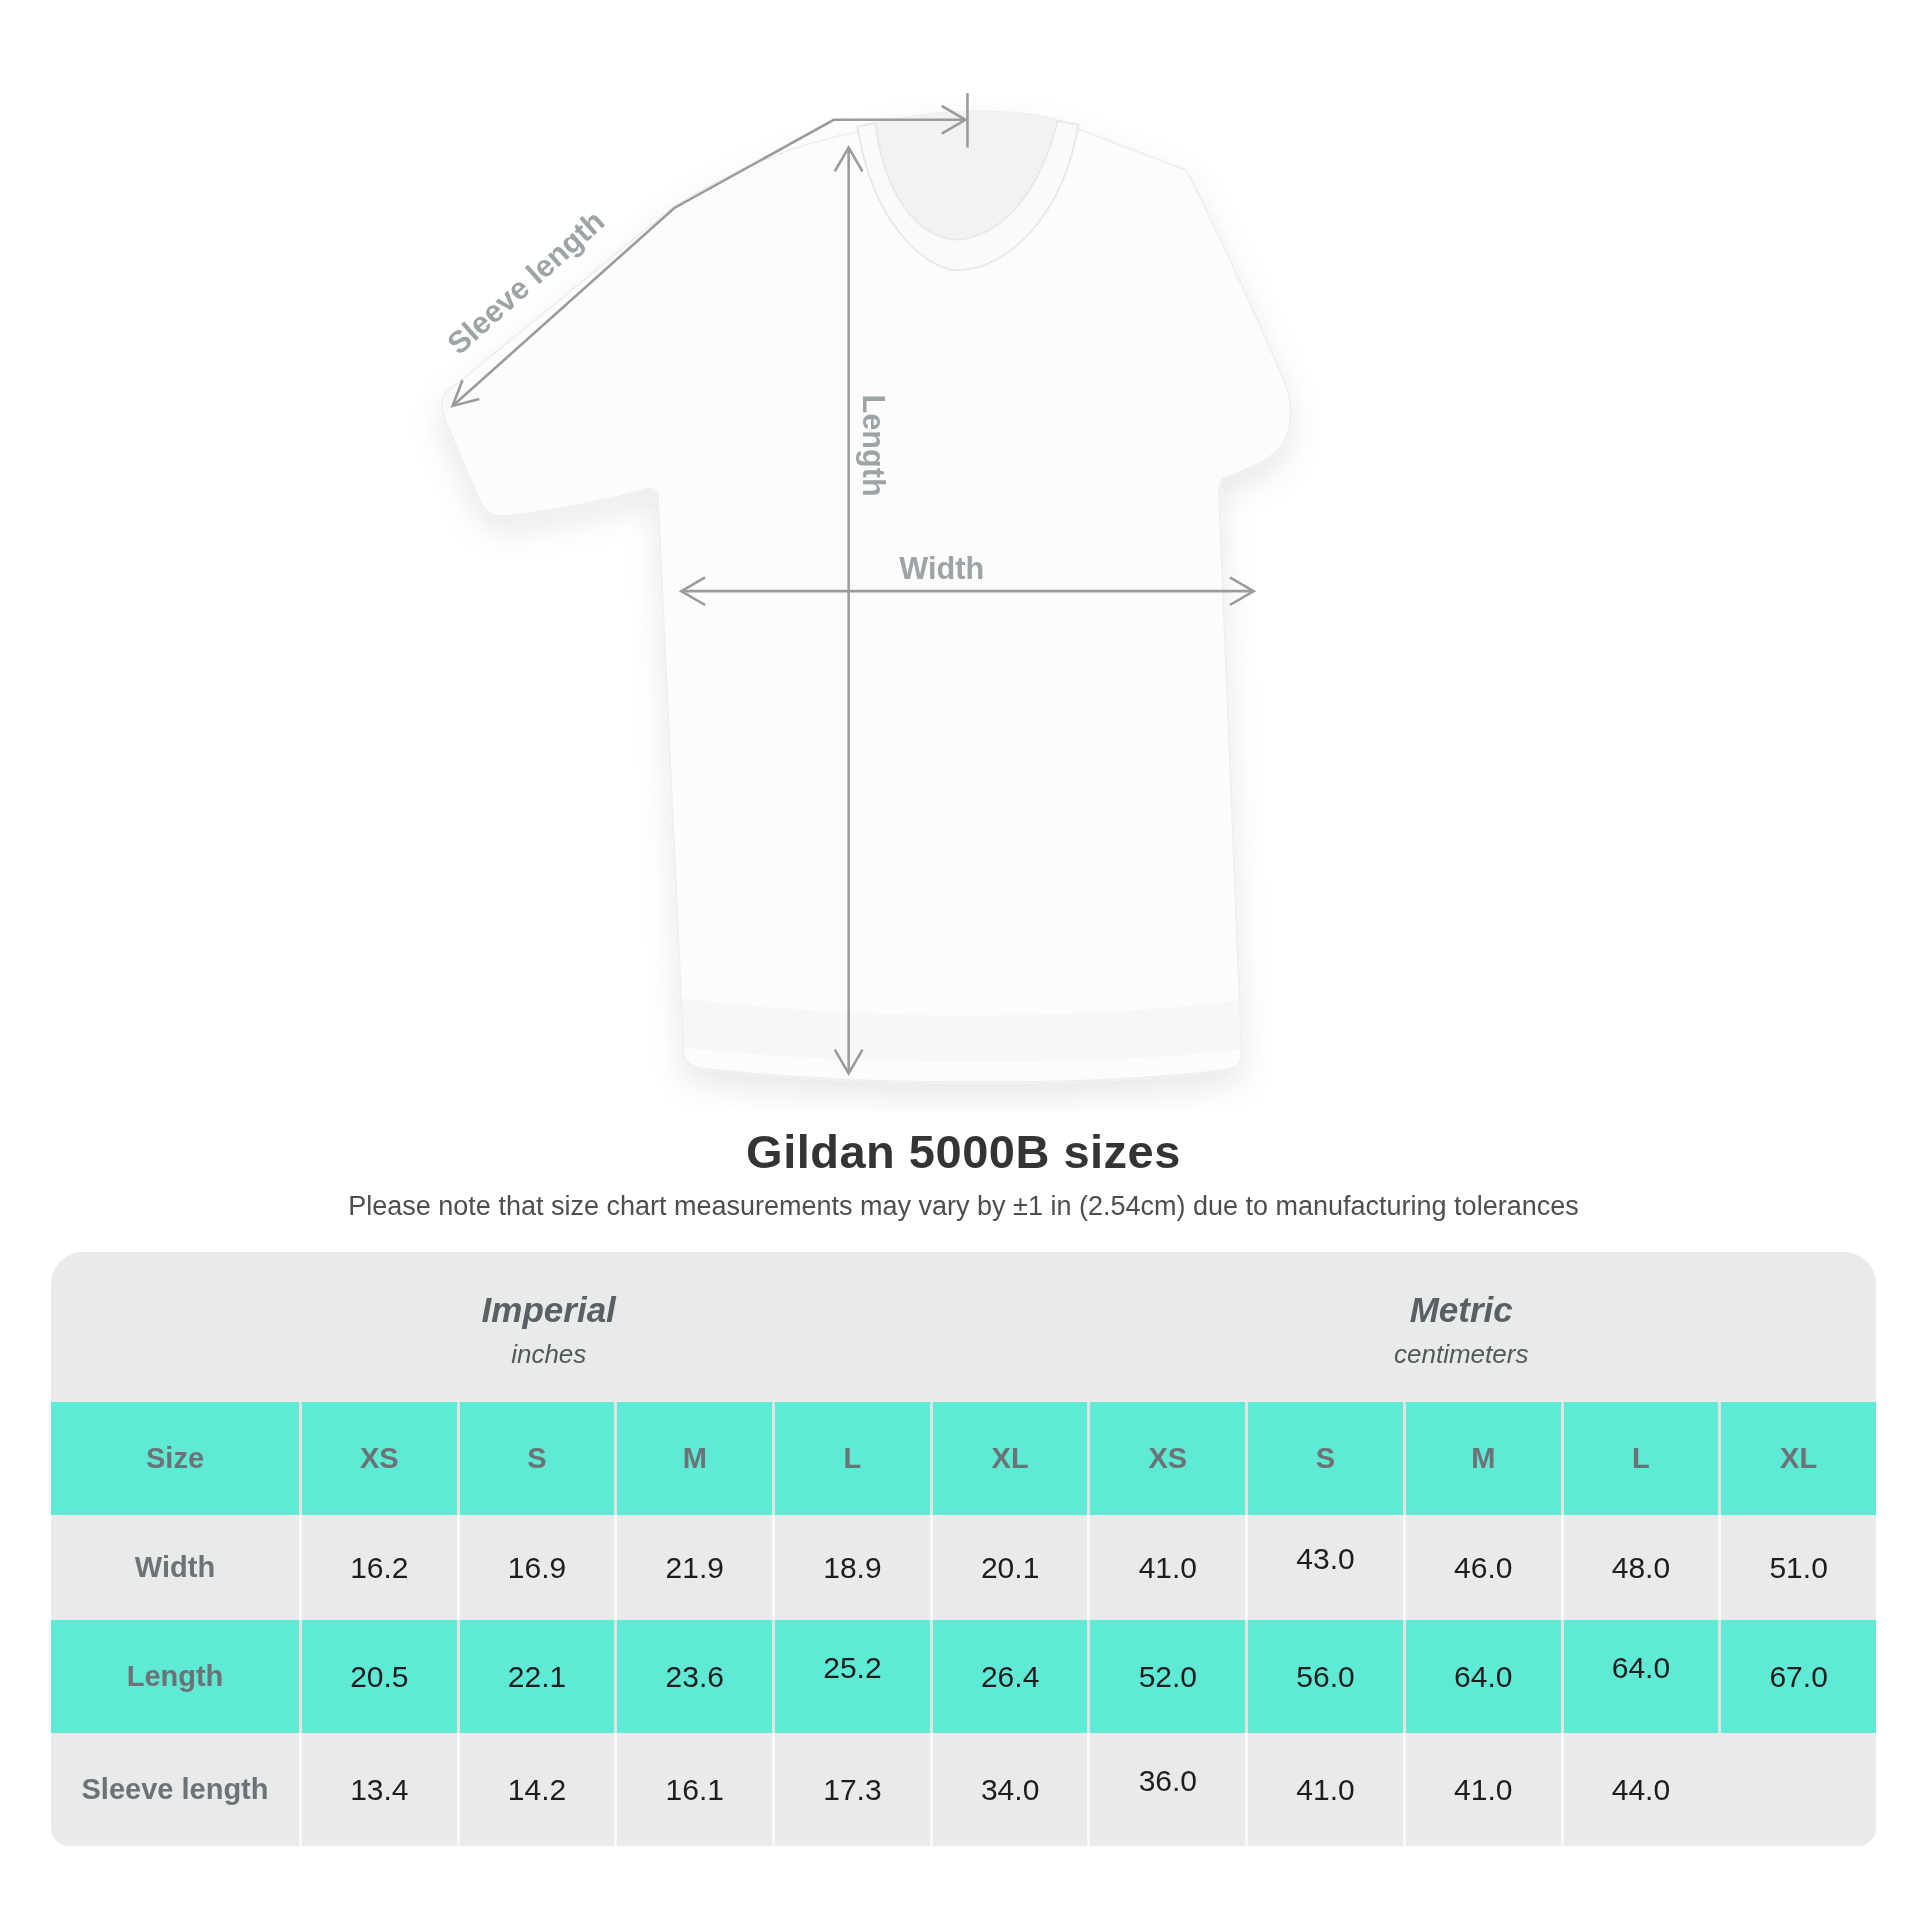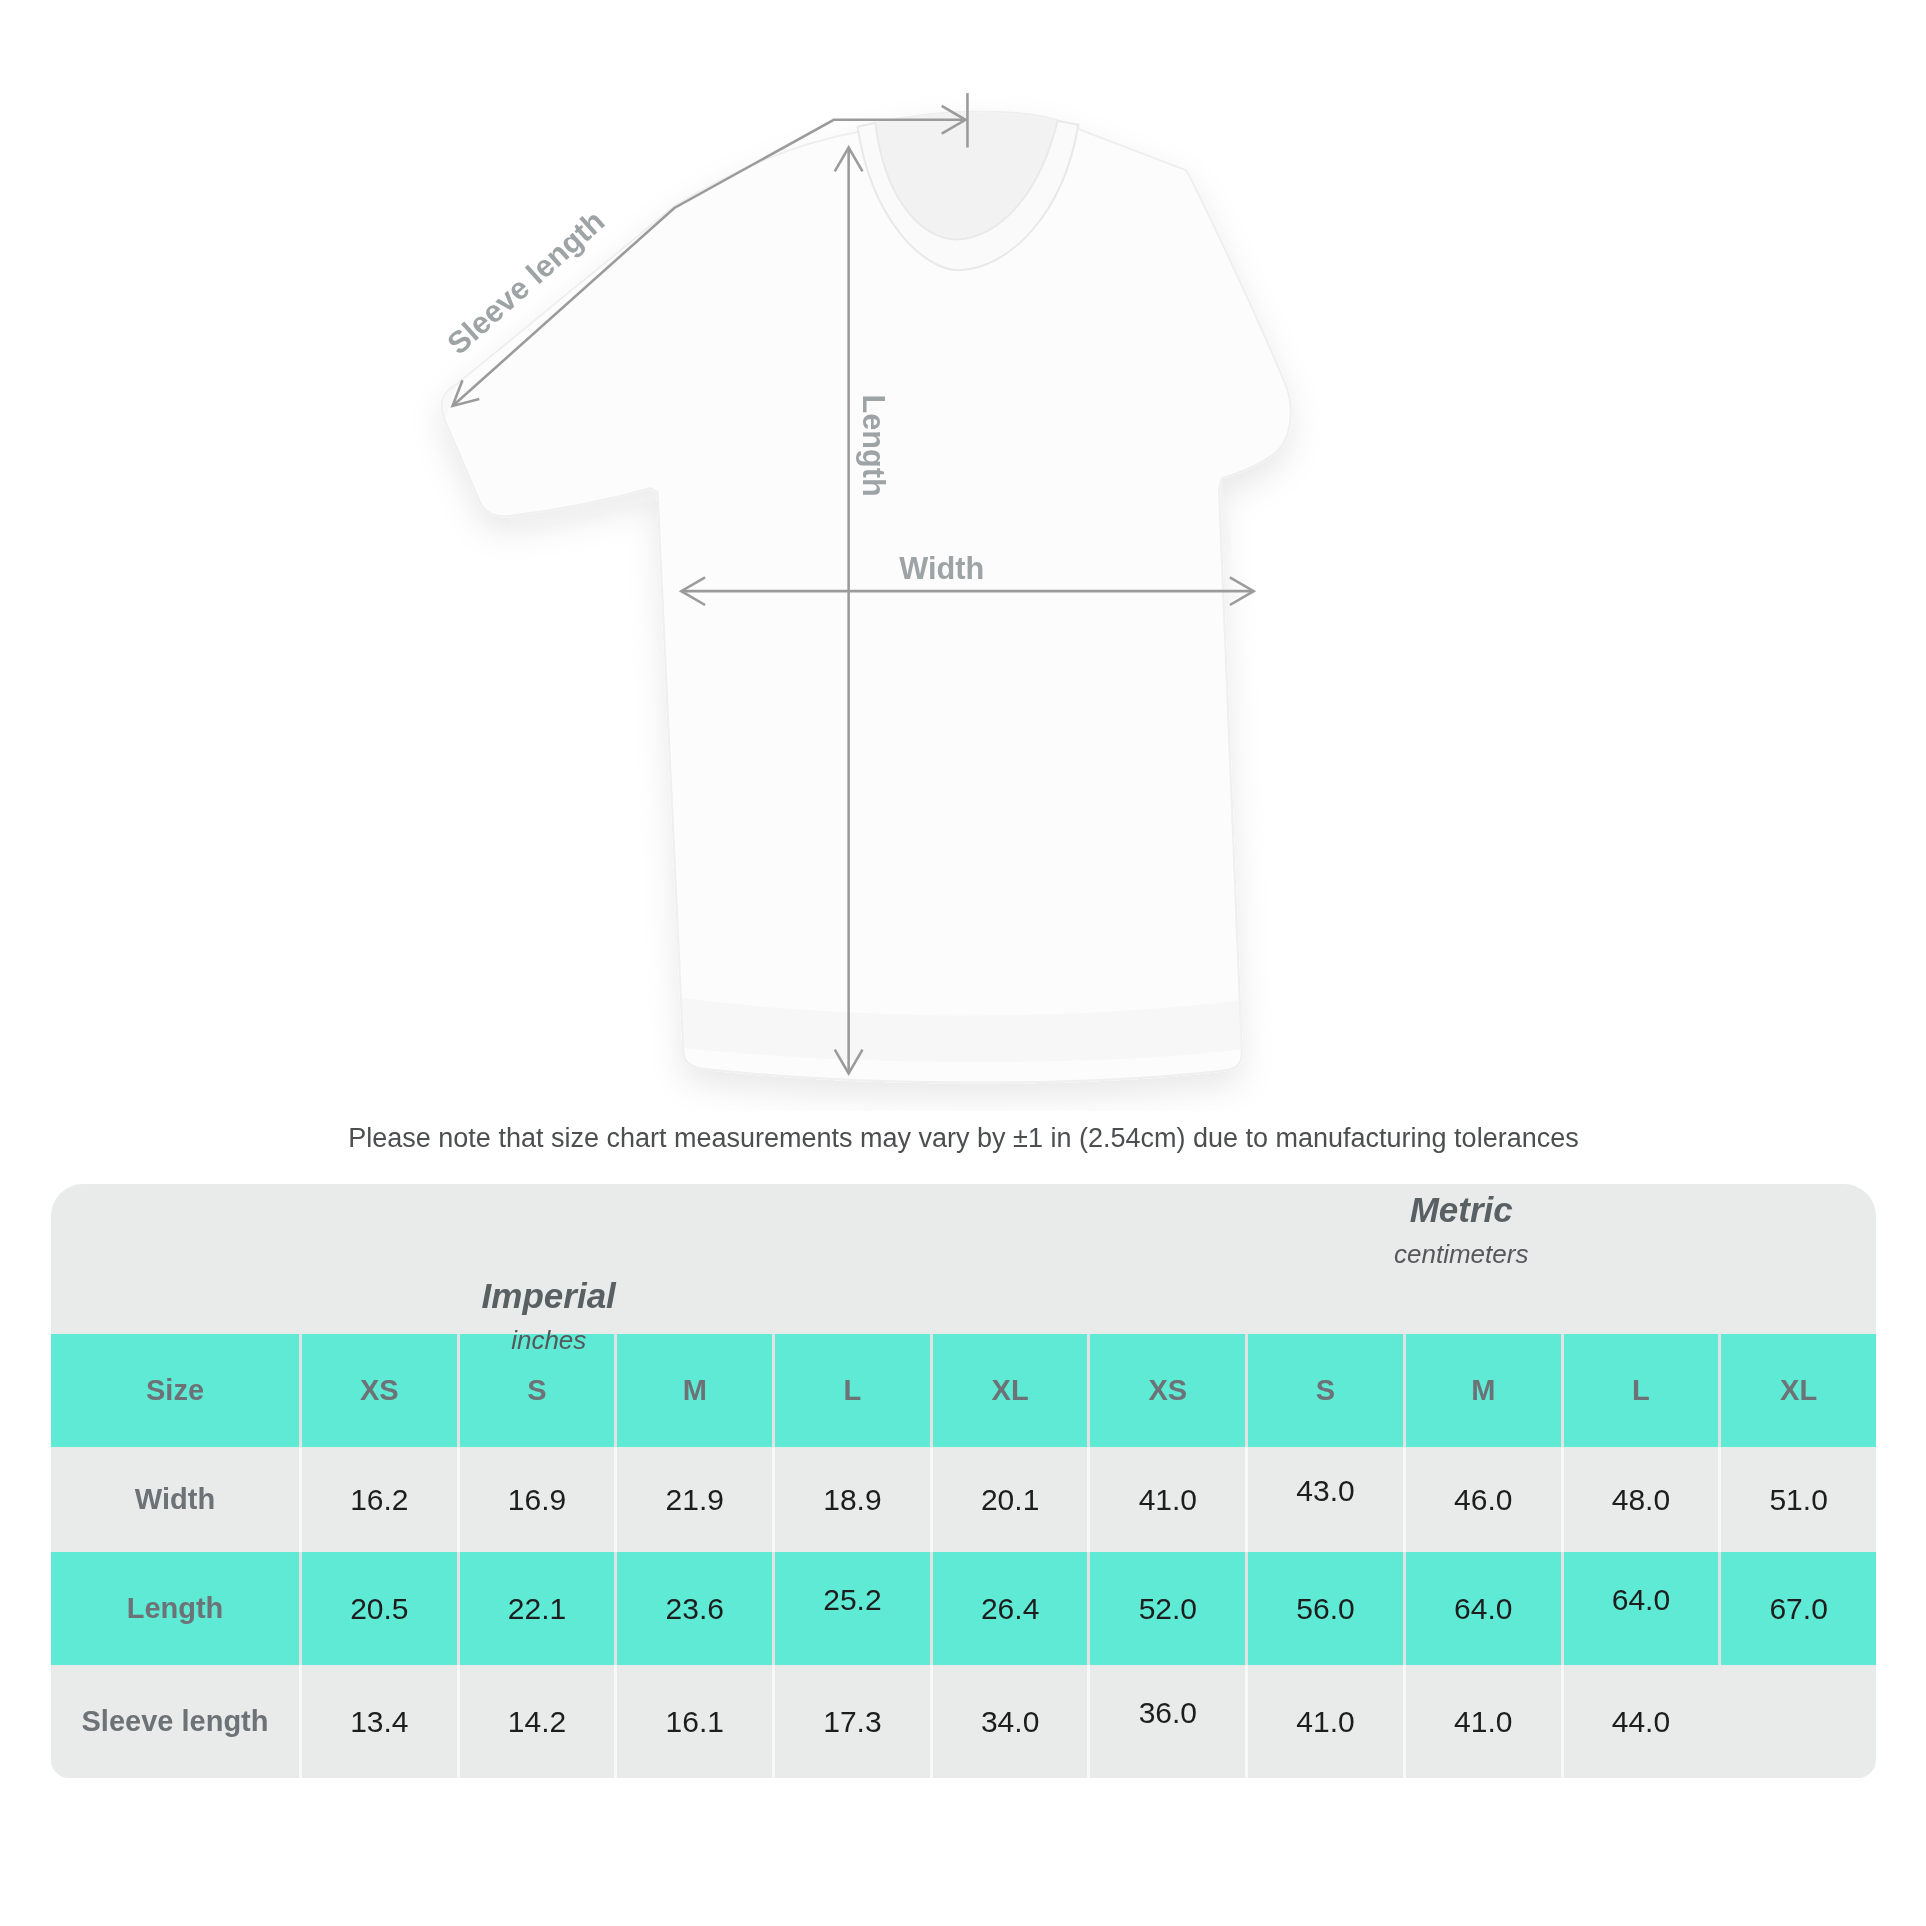--- a/index.html
+++ b/index.html
@@ -121,33 +121,34 @@
 
     <g font-family="Liberation Sans, DejaVu Sans, sans-serif" font-weight="bold" font-size="31" fill="#9ea3a5">
       <text transform="translate(538 293) rotate(-41.7)" text-anchor="middle">Sleeve length</text>
       <text transform="translate(872 450) rotate(90)" text-anchor="middle">Length</text>
       <text x="951" y="585" text-anchor="middle">Width</text>
     </g>
   </svg>
 </div>
 
 <div class="title-block">
+  <h1 class="page-title">Gildan 5000B sizes</h1>
   <p class="subtitle">Please note that size chart measurements may vary by ±1 in (2.54cm) due to manufacturing tolerances</p>
 </div>
 
 <div class="size-table">
 
   <div class="band">
+    <div class="band-half band-left">
+      <div class="unit-name">Imperial</div>
+      <div class="unit-sub">inches</div>
+    </div>
     <div class="band-half band-right">
       <div class="unit-name">Metric</div>
       <div class="unit-sub">centimeters</div>
-    </div>
-    <div class="band-half band-left">
-      <div class="unit-name">Imperial</div>
-      <div class="unit-sub">inches</div>
     </div>
   </div>
 
   <div class="trow row-white r-header">
     <div class="cell hdr">Size</div>
     <div class="cell hdr">XS</div>
     <div class="cell hdr">S</div>
     <div class="cell hdr">M</div>
     <div class="cell hdr">L</div>
     <div class="cell hdr">XL</div>

